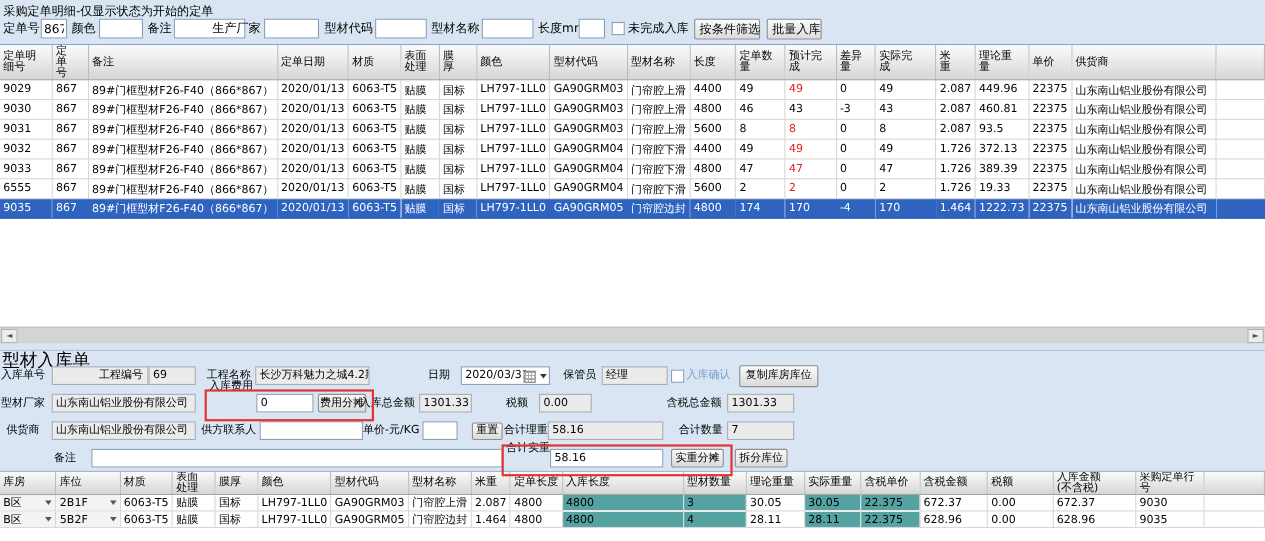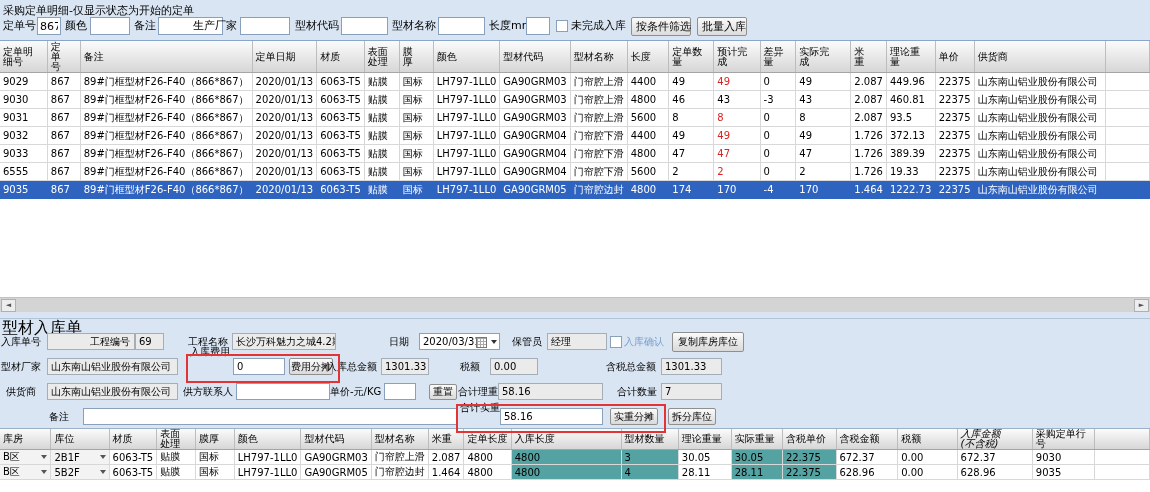--- a/index.html
+++ b/index.html
@@ -291,21 +291,21 @@
     <div class="sbtn" style="left:1px">◄</div>
     <div class="sbtn" style="right:1px">►</div>
   </div>
 
   <div id="bform">
     <div class="lblt" style="left:2px;top:0;font-size:16px">型材入库单</div>
 
     <span class="lbl2" style="left:0;top:14px;width:42px">入库单号</span>
     <div class="fld2 ro" style="left:47px;top:14px;width:88px"></div>
     <span class="lbl2" style="left:90px;top:14px;width:40px">工程编号</span>
-    <div class="fld2 ro" style="left:135px;top:14px;width:29px">69</div>
+    <div class="fld2 ro" style="left:135px;top:14px;width:43px">69</div>
     <span class="lbl2" style="left:188px;top:14px;width:40px">工程名称</span>
     <div class="fld2 ro" style="left:232px;top:14px;width:104px">长沙万科魅力之城4.2期</div>
     <span class="lbl2" style="left:385px;top:14px;width:28px">日期</span>
     <div class="fld2" style="left:419px;top:14px;width:81px;padding-right:22px">
       <span>2020/03/31</span>
       <span class="calicon"></span>
       <span class="dcaret"></span>
     </div>
     <span class="lbl2" style="left:512px;top:14px;width:30px">保管员</span>
     <div class="fld2 ro" style="left:547px;top:14px;width:60px">经理</div>
@@ -383,21 +383,21 @@
             <th><span>型材名称</span></th>
             <th><span>米重</span></th>
             <th><span>定单长度</span></th>
             <th><span>入库长度</span></th>
             <th><span>型材数量</span></th>
             <th><span>理论重量</span></th>
             <th><span>实际重量</span></th>
             <th><span>含税单价</span></th>
             <th><span>含税金额</span></th>
             <th><span>税额</span></th>
-            <th><span style="width: 53px; font-style: italic;">入库金额(不含税)</span></th>
+            <th><span style="width: 53px;">入库金额(不含税)</span></th>
             <th><span style="width: 53px;">采购定单行号</span></th>
             <th><span></span></th>
           </tr>
         </thead>
         <tbody>
           <tr>
             <td class="combo"><span>B区</span><span class="carrow"></span></td>
             <td class="combo"><span>2B1F</span><span class="carrow"></span></td>
             <td>6063-T5</td>
             <td>贴膜</td>

